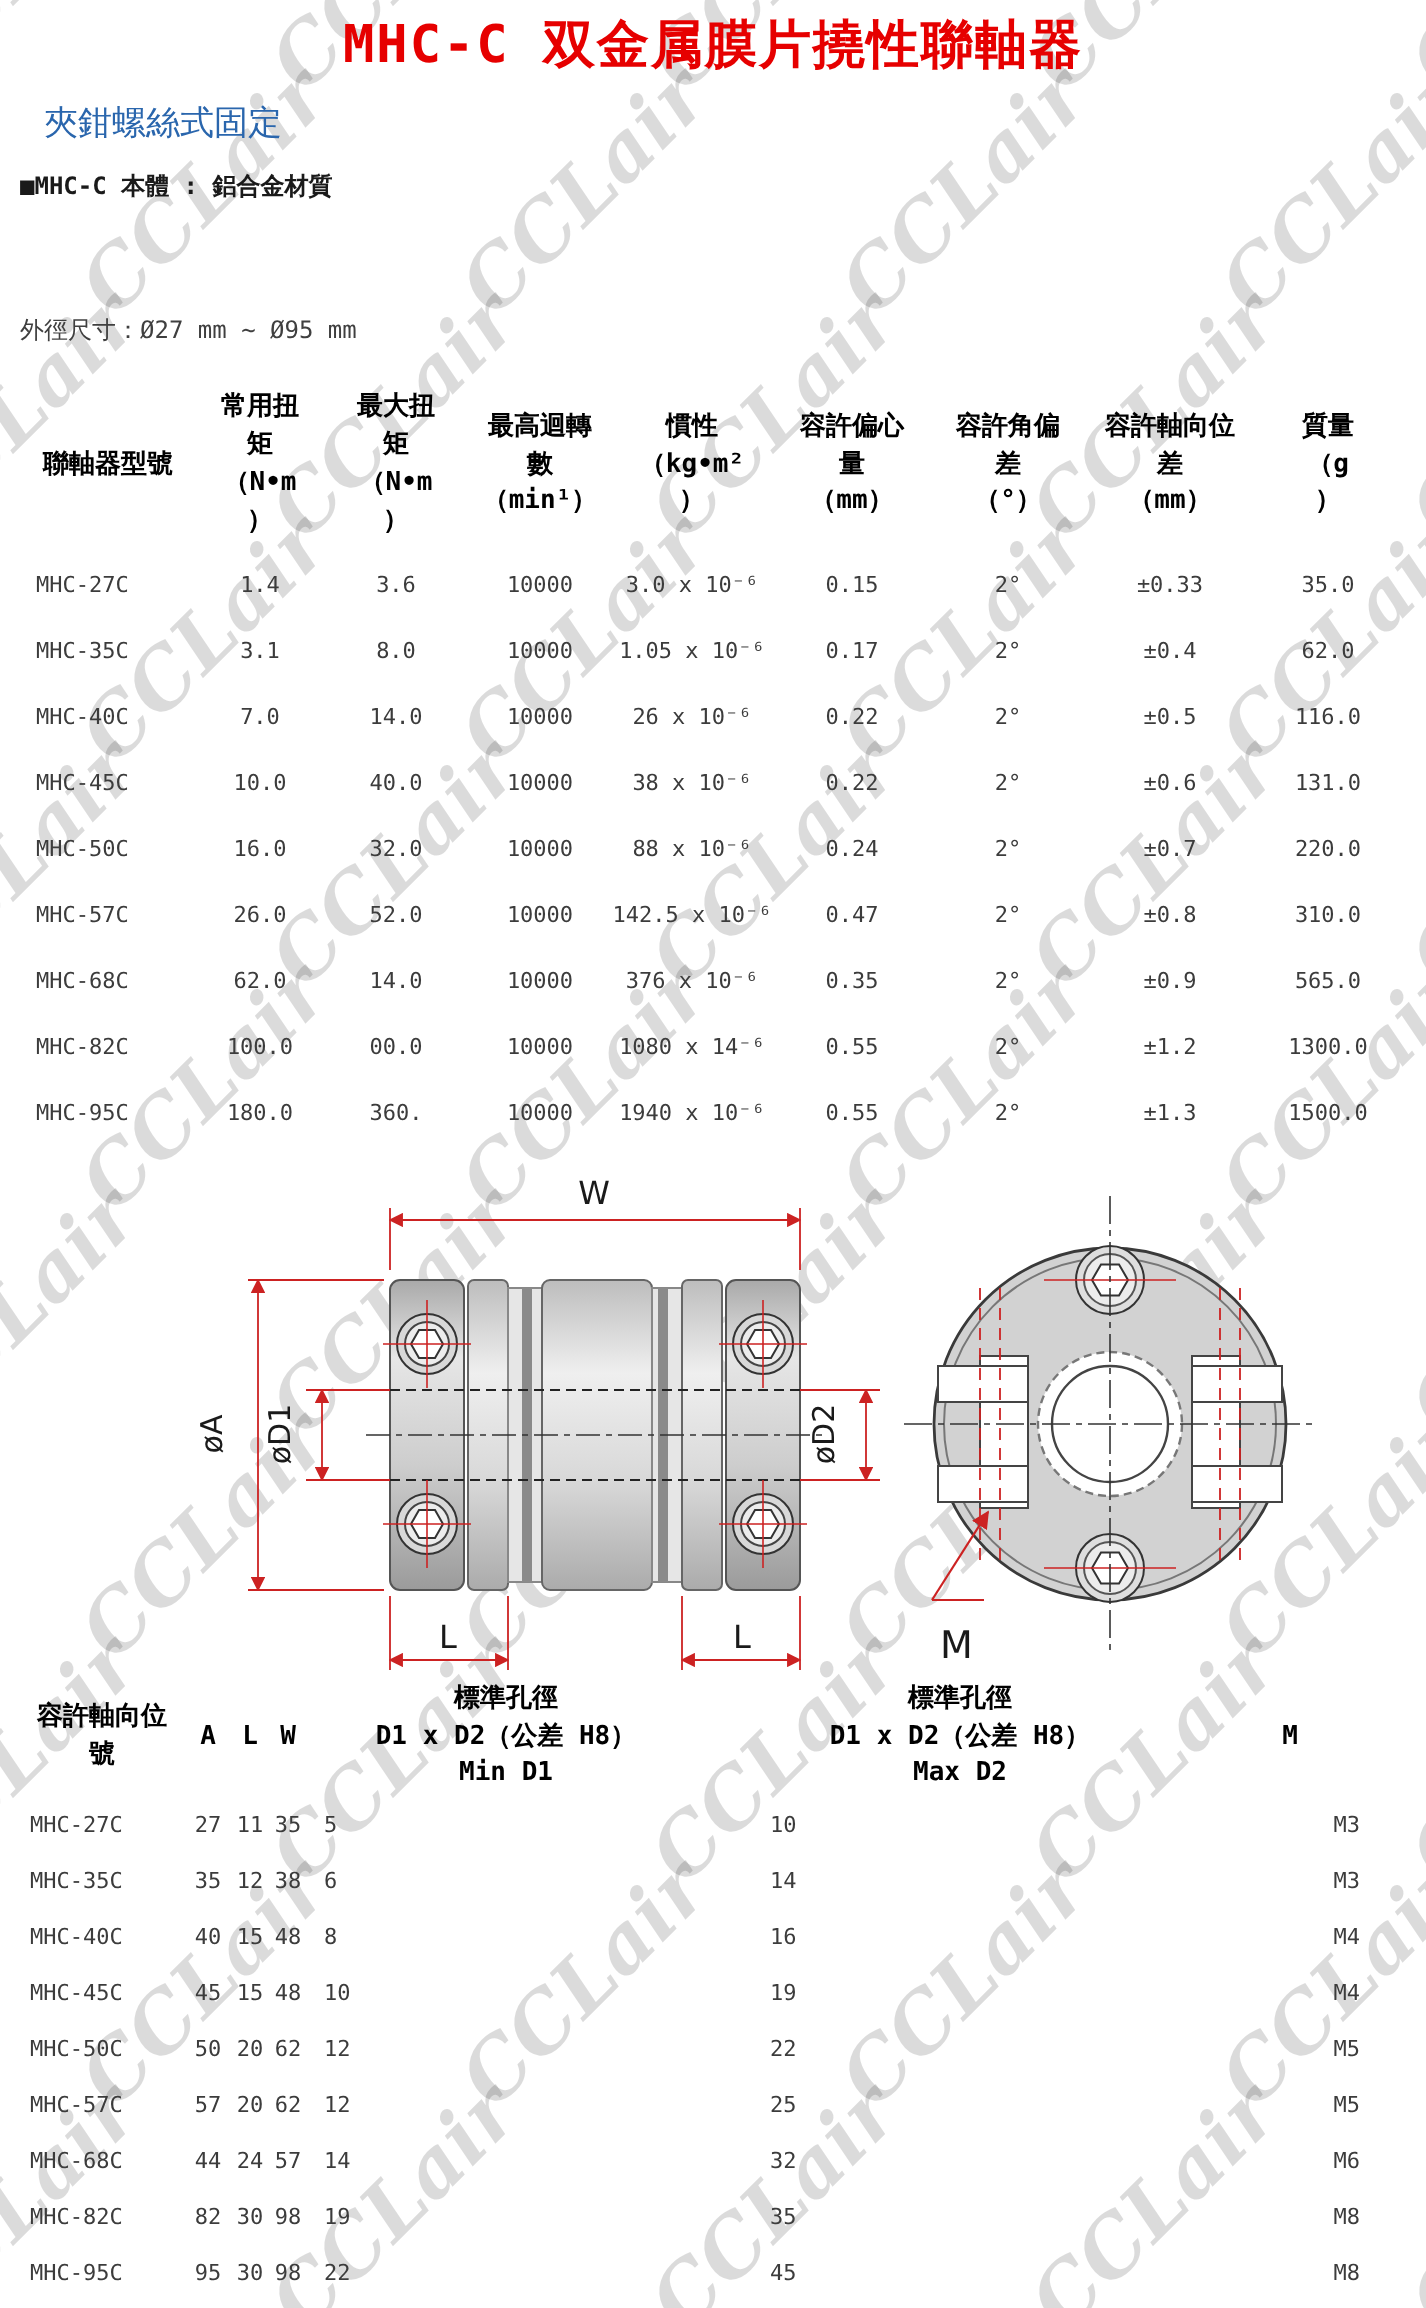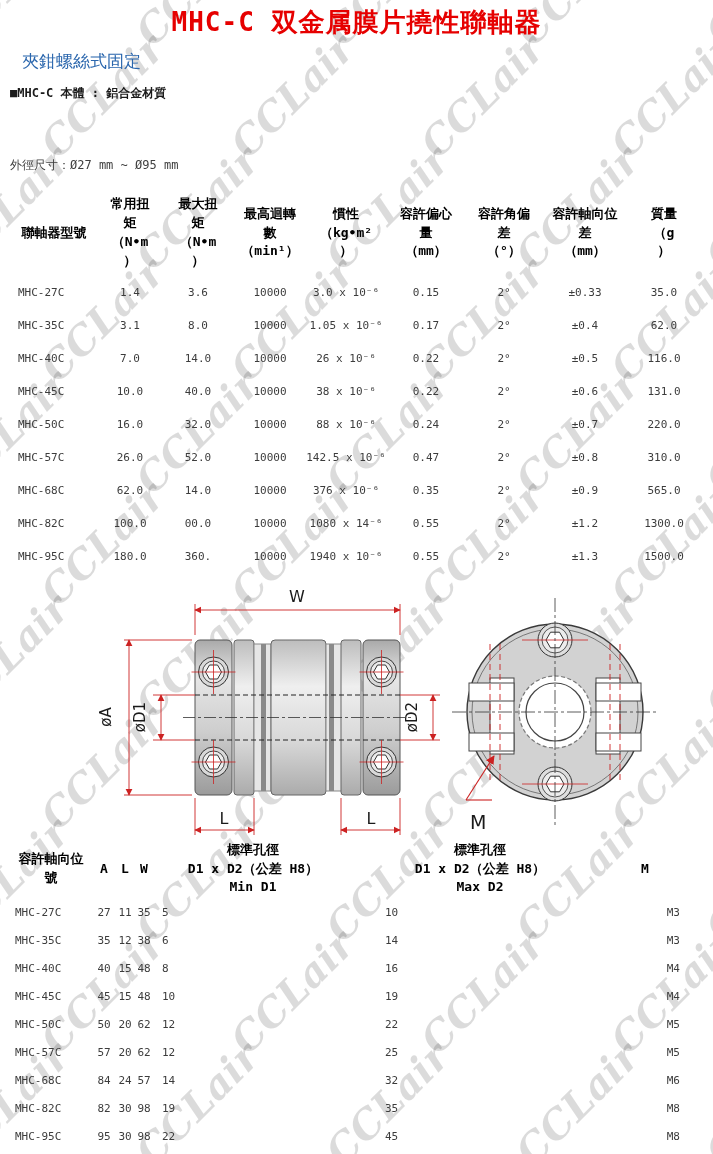--- a/index.html
+++ b/index.html
@@ -480,21 +480,21 @@
             <td class="c0">MHC-57C</td>
             <td class="c1">57</td>
             <td class="c2">20</td>
             <td class="c3">62</td>
             <td class="c4">12</td>
             <td class="c5">25</td>
             <td class="c6">M5</td>
           </tr>
           <tr>
             <td class="c0">MHC-68C</td>
-            <td class="c1">84</td>
+            <td class="c1">44</td>
             <td class="c2">24</td>
             <td class="c3">57</td>
             <td class="c4">14</td>
             <td class="c5">32</td>
             <td class="c6">M6</td>
           </tr>
           <tr>
             <td class="c0">MHC-82C</td>
             <td class="c1">82</td>
             <td class="c2">30</td>

